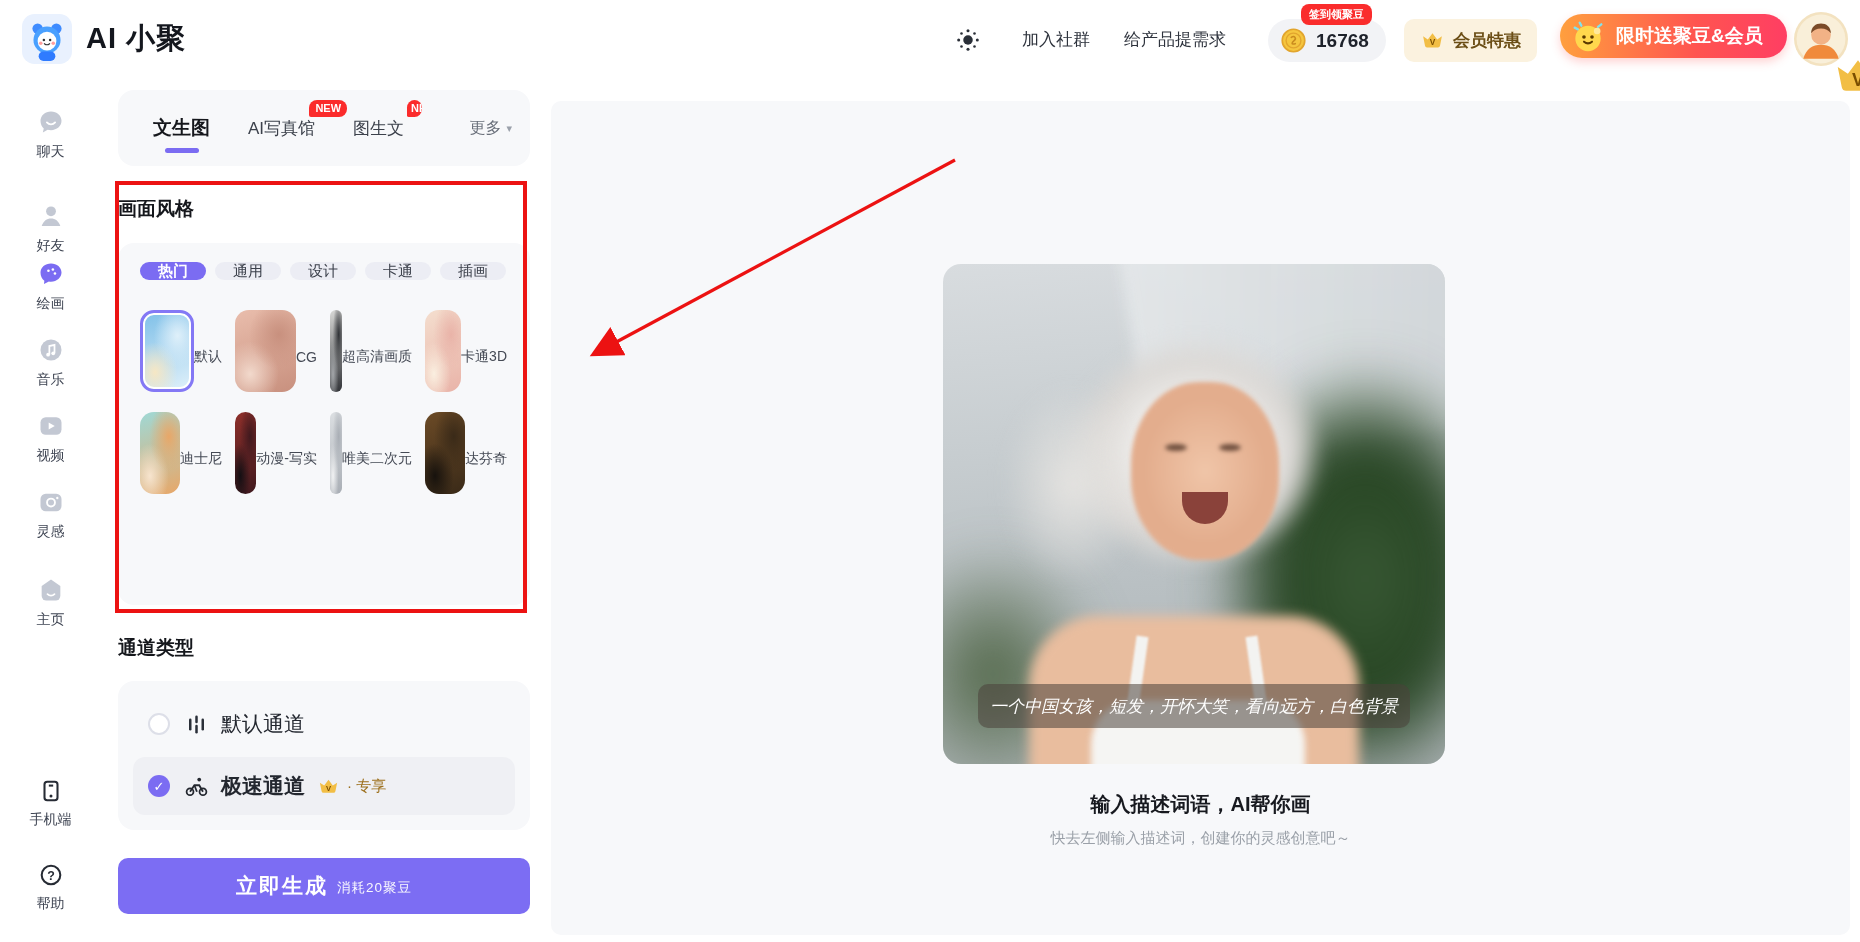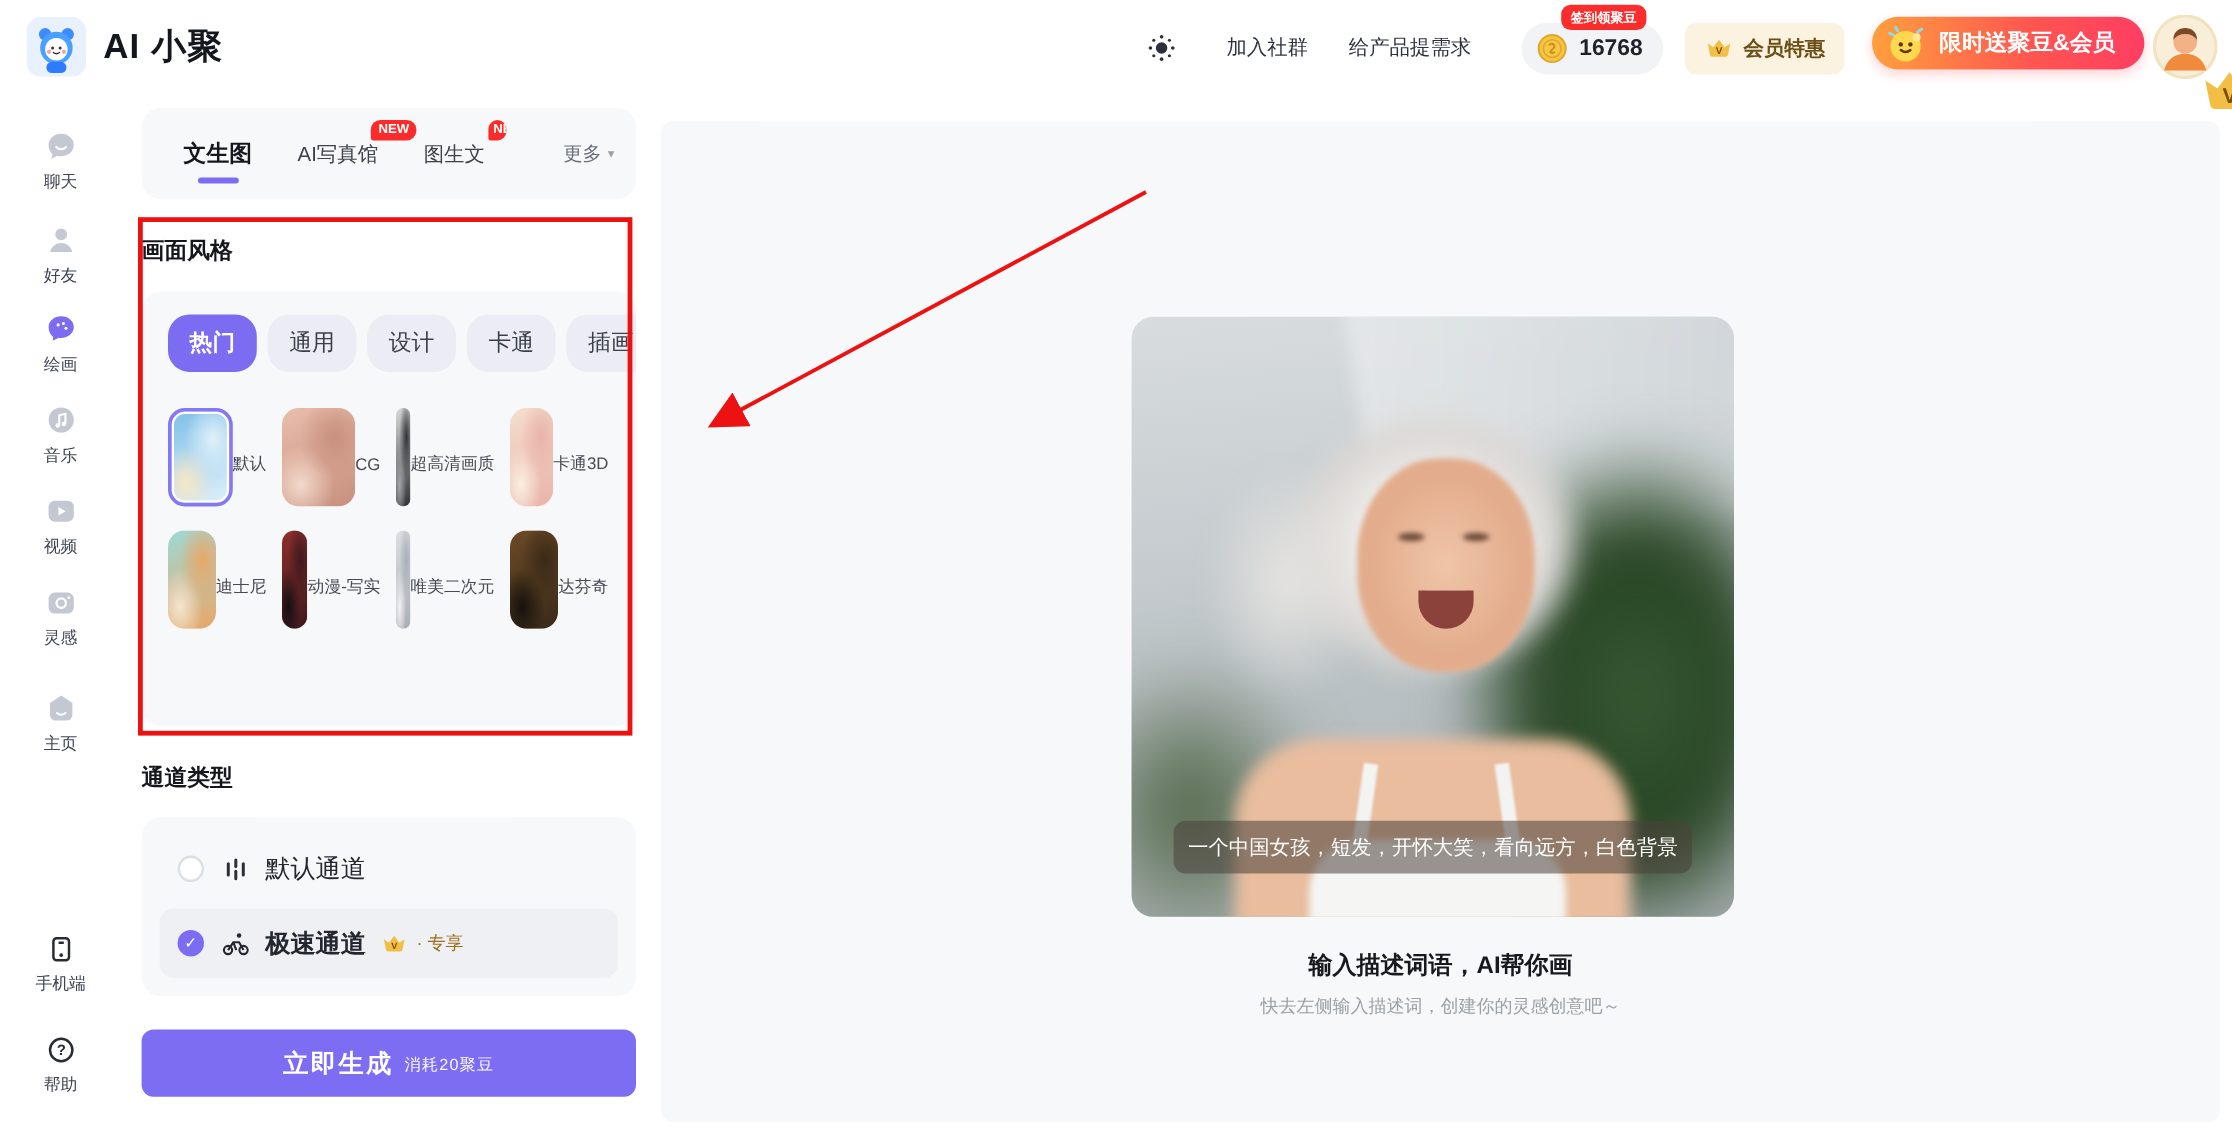--- a/index.html
+++ b/index.html
@@ -60,21 +60,21 @@
   .tab-badge.clipped{right:-18px;width:15px;overflow:hidden;padding:3px 4px;}
   .tab.more{margin-left:auto;margin-right:18px;font-size:16px;color:#696F7A;}
   .tab .chev{margin-left:5px;font-size:11px;color:#9AA0AA;}
   .tabs-fade{position:absolute;right:68px;top:0;bottom:0;width:42px;
              background:linear-gradient(90deg,rgba(247,248,250,0),#F7F8FA 85%);pointer-events:none;}
 
   .section-title{margin-top:30px;font-size:19px;font-weight:bold;color:#15171C;}
   .style-card{margin-top:21px;height:362px;border-radius:16px;background:#F7F8FA;
               padding:19px 0 0 22px;overflow:hidden;position:relative;}
   .chips{display:flex;gap:9px;}
-  .chip{height:48px;padding:0 18px;border-radius:18px;background:#ECEDF4;color:#3A3F4A;font-size:19px;
+  .chip{height:18px;padding:0 18px;border-radius:18px;background:#ECEDF4;color:#3A3F4A;font-size:15px;
         display:flex;align-items:center;cursor:pointer;flex:none;}
   .chip.active{background:#7B6CF2;color:#fff;font-weight:bold;}
   .thumb-grid{display:grid;grid-template-columns:repeat(4,82px);column-gap:13px;row-gap:20px;margin-top:30px;}
   .cell{width:82px;display:flex;flex-direction:row;align-items:center;cursor:pointer;}
   .thumb{width:82px;height:82px;border-radius:14px;}
   .thumb.selected{border:3px solid #8478F5;box-shadow:inset 0 0 0 2px #fff;}
   .thumb-label{margin-top:11px;font-size:14px;color:#454A55;white-space:nowrap;}
 
   .channel-card{margin-top:20px;border-radius:16px;background:#F7F8FA;padding:20px 15px 15px;}
   .channel-row{display:flex;align-items:center;height:46px;padding-left:15px;cursor:pointer;}
@@ -91,21 +91,21 @@
   .generate-btn{margin-top:28px;height:56px;border-radius:10px;background:#7C6DF3;display:flex;
                 align-items:center;justify-content:center;cursor:pointer;}
   .gen-label{font-size:21px;font-weight:bold;color:#fff;letter-spacing:2px;}
   .gen-cost{margin-left:9px;font-size:13.5px;color:#fff;opacity:.95;padding-top:4px;letter-spacing:1px;}
 
   
   .canvas{position:absolute;left:551px;top:101px;width:1299px;height:834px;background:#F7F8FA;
           border-radius:10px;z-index:2;}
   .example{position:absolute;left:392px;top:163px;width:502px;height:500px;border-radius:18px;
            overflow:hidden;background:linear-gradient(175deg,#D8DCDF 0%,#C7CDD0 35%,#B9C0C3 62%,#ACB3B5 100%);}
-  .example div{position:absolute;}
+  .example div{position:absolute;font-style:italic;}
   .ph-building{left:190px;top:-50px;width:420px;height:230px;background:linear-gradient(100deg,#E6E9EB,#CBD1D4);
                transform:rotate(-9deg);filter:blur(7px);opacity:.85;}
   .ph-green-r{right:-70px;top:100px;width:300px;height:430px;
               background:radial-gradient(closest-side,#3C5C38,#23411F 60%,rgba(35,65,31,0));filter:blur(26px);}
   .ph-green-l{left:-60px;bottom:-40px;width:220px;height:260px;
               background:radial-gradient(closest-side,#49603F,rgba(60,80,50,0));filter:blur(24px);}
   .ph-hair{left:82px;top:34px;width:340px;height:310px;border-radius:50%;
            background:radial-gradient(closest-side,#F4F3F1 28%,#DBD8D5 58%,rgba(214,211,208,0) 76%);filter:blur(8px);}
   .ph-hair2{left:60px;top:120px;width:140px;height:200px;border-radius:50%;
             background:radial-gradient(closest-side,#E6E4E1,rgba(220,218,215,0));filter:blur(10px);}
@@ -229,21 +229,21 @@
   </header>
 
   <aside class="sidebar">
       <div class="side-item" style="top: 28px;">
         <span class="icon"><svg viewBox="0 0 24 24" width="100%" height="100%">
             <path d="M12 3c5 0 9 3.5 9 8s-4 8-9 8c-1 0-2-.14-2.9-.4L5 21l.8-3.4C4.1 16.1 3 13.8 3 11c0-4.5 4-8 9-8z" fill="currentColor"></path>
             <path d="M8.5 12.4c1 1.1 2.3 1.6 3.5 1.6s2.5-.5 3.5-1.6" stroke="#fff" stroke-width="1.6" fill="none" stroke-linecap="round"></path>
           </svg></span>
         <span class="side-label">聊天</span>
       </div>
-      <div class="side-item" style="top: 106px; justify-content: space-between;">
+      <div class="side-item" style="top: 122px; justify-content: space-between;">
         <span class="icon"><svg viewBox="0 0 24 24" width="100%" height="100%">
             <circle cx="12" cy="8" r="4.2" fill="currentColor"></circle>
             <path d="M4 20.5c1.5-4.3 4.4-6.4 8-6.4s6.5 2.1 8 6.4z" fill="currentColor"></path>
           </svg></span>
         <span class="side-label">好友</span>
       </div>
       <div class="side-item active" style="top: 180px;">
         <span class="icon"><svg viewBox="0 0 24 24" width="100%" height="100%">
             <path d="M12 3c5 0 9 3.4 9 7.8 0 4.3-4 7.8-9 7.8-.6 0-1.2-.05-1.8-.15L6 20.6l.3-2.8C4.2 16.3 3 13.9 3 10.8 3 6.4 7 3 12 3z" fill="currentColor"></path>
             <circle cx="9.8" cy="9.2" r="1.1" fill="#fff"></circle>

